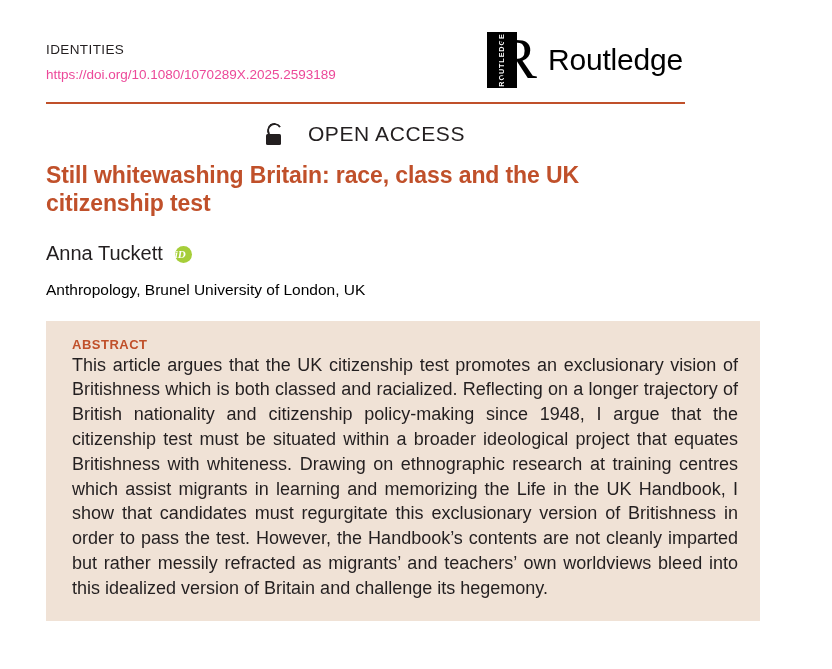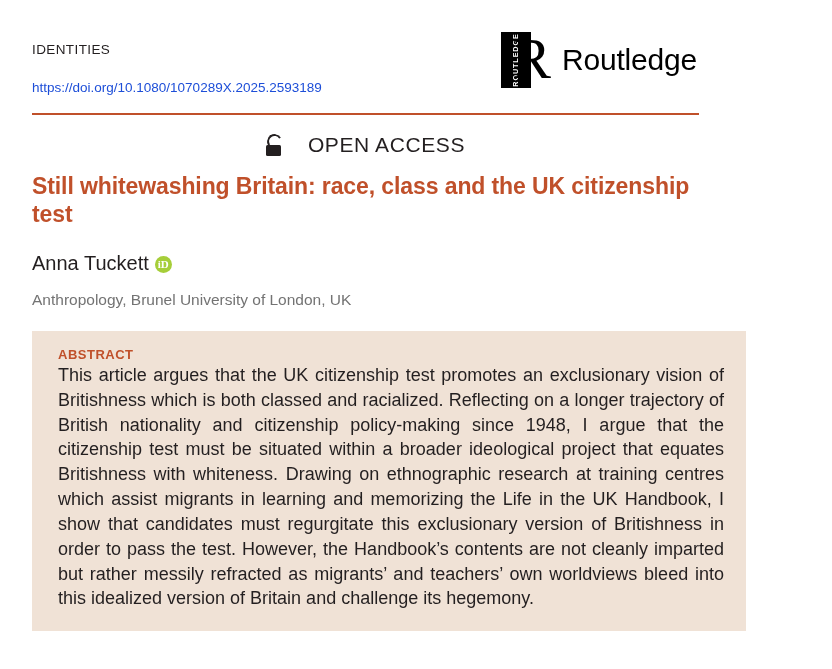--- a/index.html
+++ b/index.html
@@ -13,44 +13,44 @@
     font-family: "Liberation Sans", sans-serif;
     color: #231f20;
     overflow: hidden;
     position: relative;
   }
   .page {
     position: relative;
     width: 731px;
     height: 669px;
     box-sizing: border-box;
-    padding: 0 32px;
+    padding: 0 46px;
   }
 
   
   .masthead {
     display: flex;
     align-items: flex-start;
     justify-content: space-between;
     padding-top: 32px;
   }
   .journal-block {
     padding-top: 8px;
   }
   .journal-name {
     font-size: 13.5px;
     letter-spacing: 0.4px;
     color: #231f20;
     line-height: 1.5;
   }
   .journal-doi {
     font-size: 13.5px;
-    color: #1d4ed8;
+    color: #ec4899;
     line-height: 1.5;
-    margin-top: 18px;
+    margin-top: 5px;
   }
 
   .publisher-logo {
     display: flex;
     align-items: center;
     gap: 9px;
     padding-right: 2px;
   }
   .logo-mark {
     position: relative;
@@ -157,43 +157,44 @@
     letter-spacing: -0.1px;
     max-width: 700px;
   }
 
   .authors {
     margin-top: 24px;
     font-size: 20px;
     color: #231f20;
     display: flex;
     align-items: center;
-    gap: 2px;
+    gap: 8px;
   }
   .orcid {
     display: inline-block;
     width: 17px;
     height: 17px;
     border-radius: 50%;
     background: #a6ce39;
     color: #ffffff;
     font-size: 11px;
     font-weight: bold;
     line-height: 17px;
-    text-align: center;
+    text-align: left;
     font-family: "Liberation Serif", serif;
     margin-left: 4px;
     position: relative;
     top: 1px;
+    font-style: italic;
   }
 
   .affiliation {
     margin-top: 16px;
     font-size: 15.5px;
-    color: #737373;
+    color: #000000;
   }
 
   
   .abstract-box {
     margin-top: 22px;
     background: #f0e2d6;
     padding: 16px 22px 20px 26px;
     box-sizing: border-box;
     width: 714px;
   }

